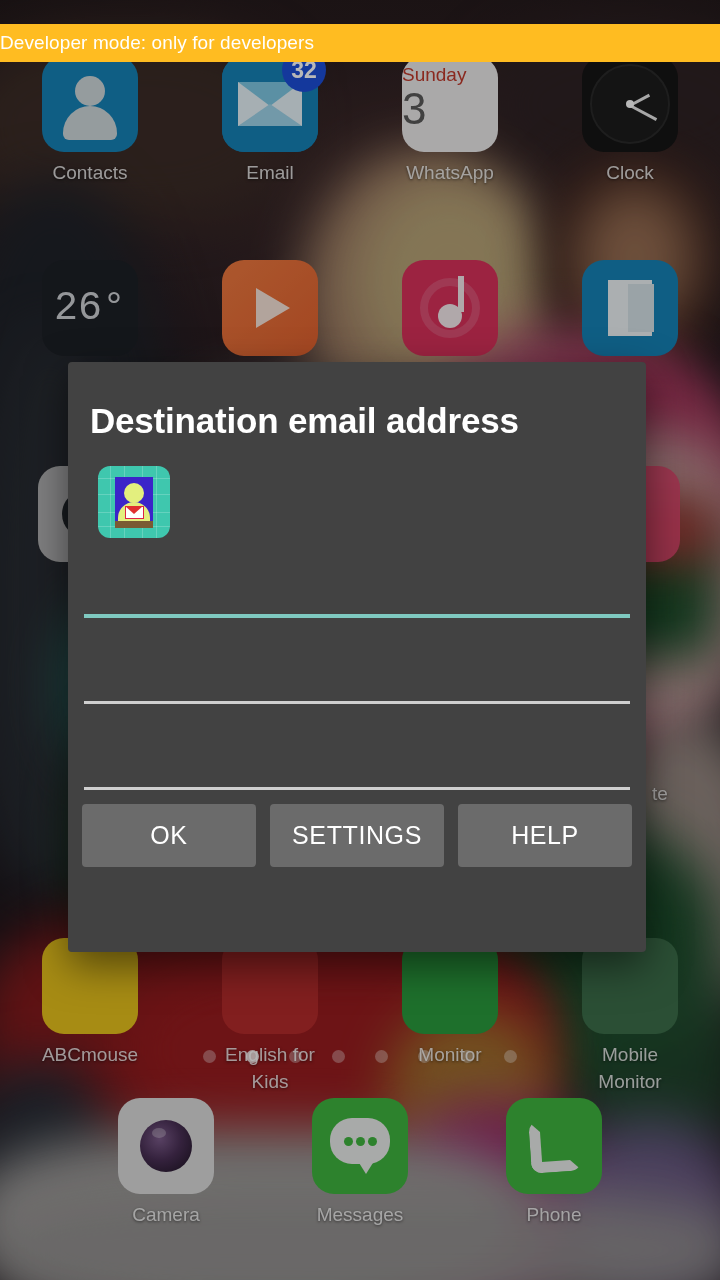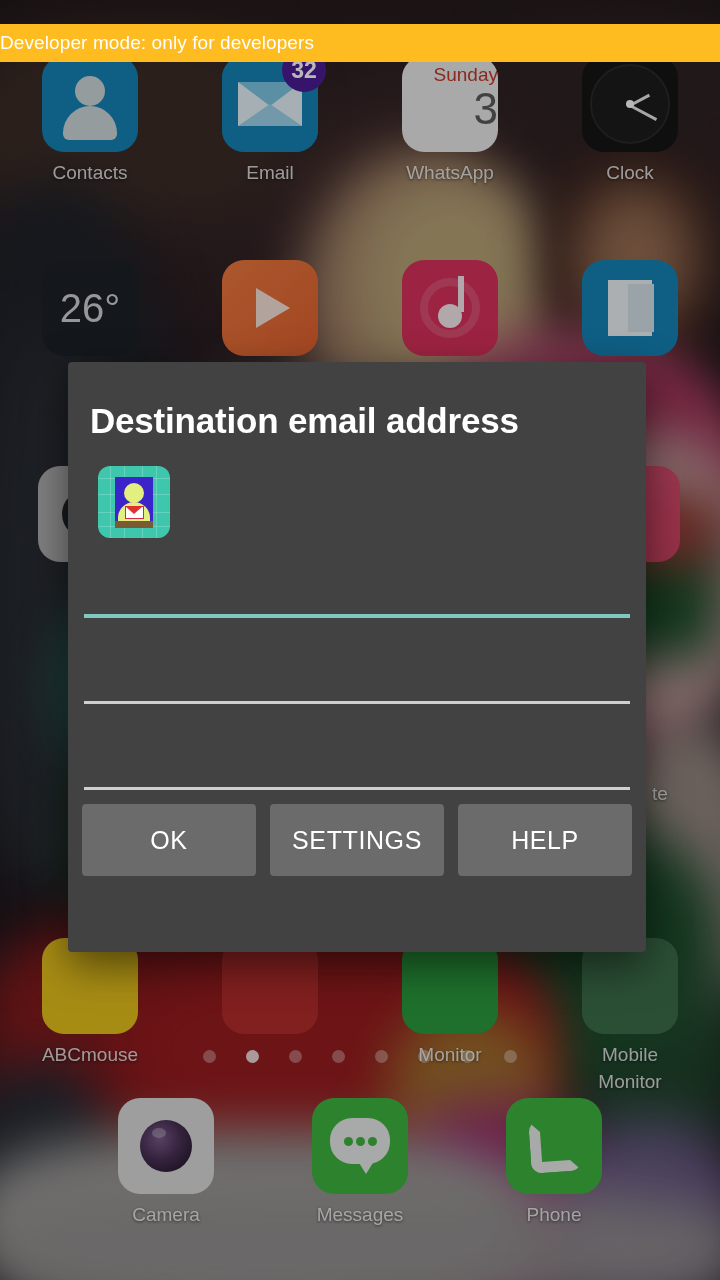--- a/index.html
+++ b/index.html
@@ -78,39 +78,39 @@
       width:54px; height:34px; border-radius:27px 27px 6px 6px; background:#cfd8dc; }
   
   .ic-email { background:#1583b8; }
   .ic-email .env { position:absolute; left:16px; top:26px; width:64px; height:44px; background:#e7f3f8; }
   .ic-email .fl { position:absolute; left:16px; top:26px; width:0; height:0;
       border-left:32px solid transparent; border-right:32px solid transparent; border-top:24px solid #7ec8e3; }
   .ic-email .fl2 { position:absolute; left:16px; top:48px; width:0; height:0;
       border-left:32px solid transparent; border-right:32px solid transparent; border-bottom:22px solid #9ed4ea; }
   .badge {
     position:absolute; right:-8px; top:-8px; min-width:44px; height:44px; border-radius:22px;
-    background:#4c1d95; color:#fff; font-size:23px; font-weight:bold;
+    background:#1d4ed8; color:#fff; font-size:23px; font-weight:bold;
     display:flex; align-items:center; justify-content:center; padding:0 8px; z-index:4;
   }
   
-  .ic-cal { background:#eceaea; display:flex; flex-direction:column; align-items:flex-end; }
+  .ic-cal { background:#eceaea; display:flex; flex-direction:column; align-items:flex-start; }
   .ic-cal .dow { margin-top:8px; font-size:19px; color:#c0392b; }
   .ic-cal .dnum { font-size:44px; color:#5a5a5a; line-height:46px; }
   
   .ic-clock { background:#151515; }
   .ic-clock .face { position:absolute; left:8px; top:8px; width:80px; height:80px;
       border-radius:50%; background:#1c1c1c; border:2px solid #2a2a2a; }
   .ic-clock .hh { position:absolute; left:48px; top:48px; width:22px; height:3px; background:#e8e8e8;
       transform-origin:0 50%; transform:rotate(-28deg); }
   .ic-clock .mh { position:absolute; left:48px; top:48px; width:30px; height:3px; background:#e8e8e8;
       transform-origin:0 50%; transform:rotate(28deg); }
   .ic-clock .pin { position:absolute; left:44px; top:44px; width:8px; height:8px; border-radius:50%; background:#fff; }
   
   .ic-weather { background:#1d2026; display:flex; align-items:center; justify-content:center; }
-  .ic-weather span { font-size:40px; color:#cfd2d6; font-weight:300; }
+  .ic-weather span { font-size:40px; color:#cfd2d6; font-weight:300;font-family:Liberation Mono, monospace; }
   
   .ic-video { background:linear-gradient(135deg,#ef7a40,#e2622f); }
   .ic-video .tri { position:absolute; left:34px; top:28px; width:0; height:0;
       border-top:20px solid transparent; border-bottom:20px solid transparent; border-left:34px solid #f7e4d9; }
   
   .ic-music { background:#d8315b; }
   .ic-music .ring { position:absolute; left:18px; top:18px; width:60px; height:60px;
       border-radius:50%; border:8px solid rgba(255,255,255,.15); }
   .ic-music .dot { position:absolute; left:36px; top:44px; width:24px; height:24px; border-radius:50%; background:#f4e9ec; }
   .ic-music .stem { position:absolute; left:56px; top:16px; width:6px; height:36px; background:#f4e9ec; }
@@ -175,21 +175,21 @@
   .dlg-msg { color:#d2d2d2; font-size:25.5px; line-height:33px; padding-top:6px; }
 
   .fields { padding:0 16px; margin-top:34px; }
   .field { height:86px; position:relative; }
   .field .txt { position:absolute; left:2px; bottom:12px; color:#e8e8e8; font-size:24px; }
   .uline { position:absolute; left:0; right:0; bottom:0; height:3px; background:#cfcfcf; }
   .uline.accent { height:4px; background:#7fc9c0; }
 
   .dlg-buttons { display:flex; gap:14px; padding:0 14px; margin-top:14px; }
   .dlg-btn {
-    flex:1; height:72px; border-radius:4px; background:#6b6b6b; border:none;
+    flex:1; height:63px; border-radius:4px; background:#6b6b6b; border:none;
     color:#ffffff; font-size:25px; letter-spacing:.6px;
     display:flex; align-items:center; justify-content:center;
     font-family:"Liberation Sans", sans-serif; cursor:pointer;
   }
 </style>
 </head>
 <body>
 
 <div id="screen">
 
@@ -297,20 +297,22 @@
     <div class="part-ic" style="left:584px; top:428px; width:96px; height:96px; background:#d8466a; opacity:.9;"></div>
     <div class="app-label" style="position:absolute; left:600px; top:735px; width:120px;">te</div>
 
     <div class="grid-row" style="top:900px">
       <div class="cell">
         <div style="width:96px;height:96px;border-radius:22px;background:#e8c21c;"></div>
         <div class="app-label">ABCmouse</div>
       </div>
       <div class="cell">
         <div style="width:96px;height:96px;border-radius:22px;background:#b52c2c;"></div>
+        <div class="app-label">English for
+Kids</div>
       </div>
       <div class="cell">
         <div style="width:96px;height:96px;border-radius:22px;background:#2a9b3e;"></div>
         <div class="app-label">Monitor</div>
       </div>
       <div class="cell">
         <div style="width:96px;height:96px;border-radius:22px;background:#3c6e4a;"></div>
         <div class="app-label">Mobile
 Monitor</div>
       </div>

